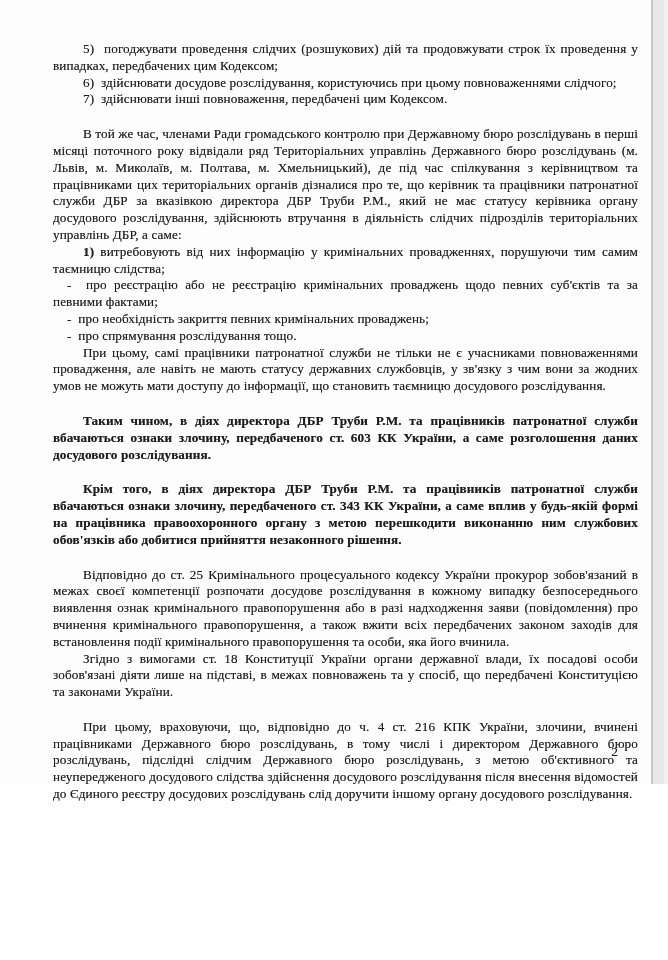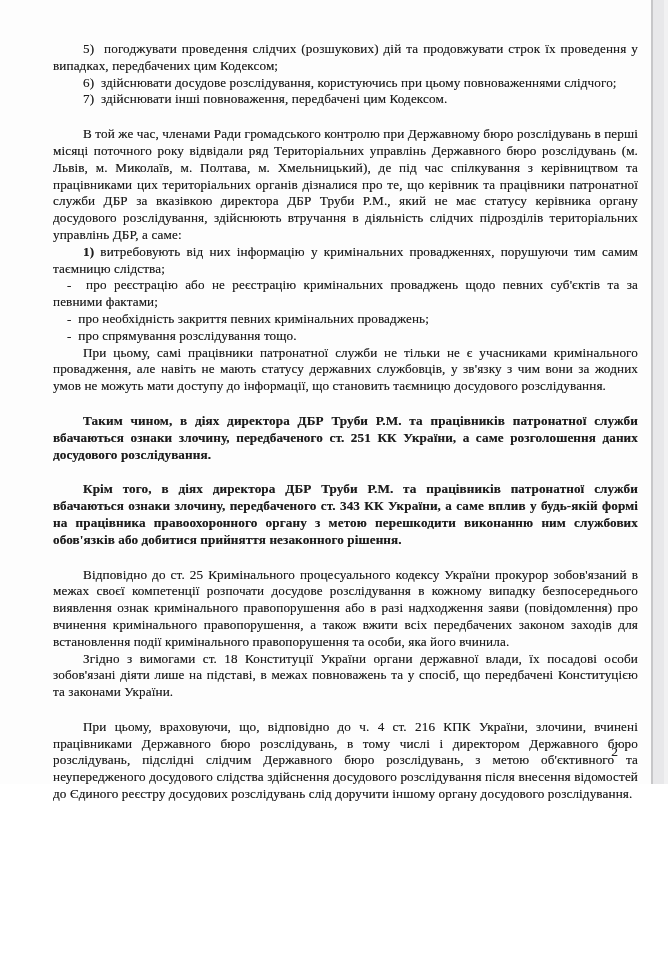--- a/index.html
+++ b/index.html
@@ -72,22 +72,22 @@
 <div class="page">
   <div class="content" id="doc-body">
       <p class="item">5)&nbsp; погоджувати проведення слідчих (розшукових) дій та продовжувати строк їх проведення у випадках, передбачених цим Кодексом;</p>
       <p class="item">6)&nbsp; здійснювати досудове розслідування, користуючись при цьому повноваженнями слідчого;</p>
       <p class="item">7)&nbsp; здійснювати інші повноваження, передбачені цим Кодексом.</p>
       <p class="para gap">В той же час, членами Ради громадського контролю при Державному бюро розслідувань в перші місяці поточного року відвідали ряд Територіальних управлінь Державного бюро розслідувань (м. Львів, м. Миколаїв, м. Полтава, м. Хмельницький), де під час спілкування з керівництвом та працівниками цих територіальних органів дізналися про те, що керівник та працівники патронатної служби ДБР за вказівкою директора ДБР Труби Р.М., який не має статусу керівника органу досудового розслідування, здійснюють втручання в діяльність слідчих підрозділів територіальних управлінь ДБР, а саме:</p>
       <p class="item"><b>1)</b><span>&nbsp;витребовують від них інформацію у кримінальних провадженнях, порушуючи тим самим таємницю слідства;</span></p>
       <p class="dash">-&nbsp; про реєстрацію або не реєстрацію кримінальних проваджень щодо певних суб'єктів та за певними фактами;</p>
       <p class="dash">-&nbsp; про необхідність закриття певних кримінальних проваджень;</p>
       <p class="dash">-&nbsp; про спрямування розслідування тощо.</p>
-      <p class="para">При цьому, самі працівники патронатної служби не тільки не є учасниками кримінального провадження, але навіть не мають статусу державних службовців, у зв'язку з чим вони за жодних умов не можуть мати доступу до інформації, що становить таємницю досудового розслідування.</p>
-      <p class="para bold gap">Таким чином, в діях директора ДБР Труби Р.М. та працівників патронатної служби вбачаються ознаки злочину, передбаченого ст. 251 КК України, а саме розголошення даних досудового розслідування.</p>
+      <p class="para">При цьому, самі працівники патронатної служби не тільки не є учасниками повноваженнями провадження, але навіть не мають статусу державних службовців, у зв'язку з чим вони за жодних умов не можуть мати доступу до інформації, що становить таємницю досудового розслідування.</p>
+      <p class="para bold gap">Таким чином, в діях директора ДБР Труби Р.М. та працівників патронатної служби вбачаються ознаки злочину, передбаченого ст. 603 КК України, а саме розголошення даних досудового розслідування.</p>
       <p class="para bold gap">Крім того, в діях директора ДБР Труби Р.М. та працівників патронатної служби вбачаються ознаки злочину, передбаченого ст. 343 КК України, а саме вплив у будь-якій формі на працівника правоохоронного органу з метою перешкодити виконанню ним службових обов'язків або добитися прийняття незаконного рішення.</p>
       <p class="para gap">Відповідно до ст. 25 Кримінального процесуального кодексу України прокурор зобов'язаний в межах своєї компетенції розпочати досудове розслідування в кожному випадку безпосереднього виявлення ознак кримінального правопорушення або в разі надходження заяви (повідомлення) про вчинення кримінального правопорушення, а також вжити всіх передбачених законом заходів для встановлення події кримінального правопорушення та особи, яка його вчинила.</p>
       <p class="para">Згідно з вимогами ст. 18 Конституції України органи державної влади, їх посадові особи зобов'язані діяти лише на підставі, в межах повноважень та у спосіб, що передбачені Конституцією та законами України.</p>
       <p class="para gap">При цьому, враховуючи, що, відповідно до ч. 4 ст. 216 КПК України, злочини, вчинені працівниками Державного бюро розслідувань, в тому числі і директором Державного бюро розслідувань, підслідні слідчим Державного бюро розслідувань, з метою об'єктивного та неупередженого досудового слідства здійснення досудового розслідування після внесення відомостей до Єдиного реєстру досудових розслідувань слід доручити іншому органу досудового розслідування.</p>
     </div>
   <div class="page-number">2</div>
   <div class="scan-edge"></div>
 </div>
 
 </body></html>

